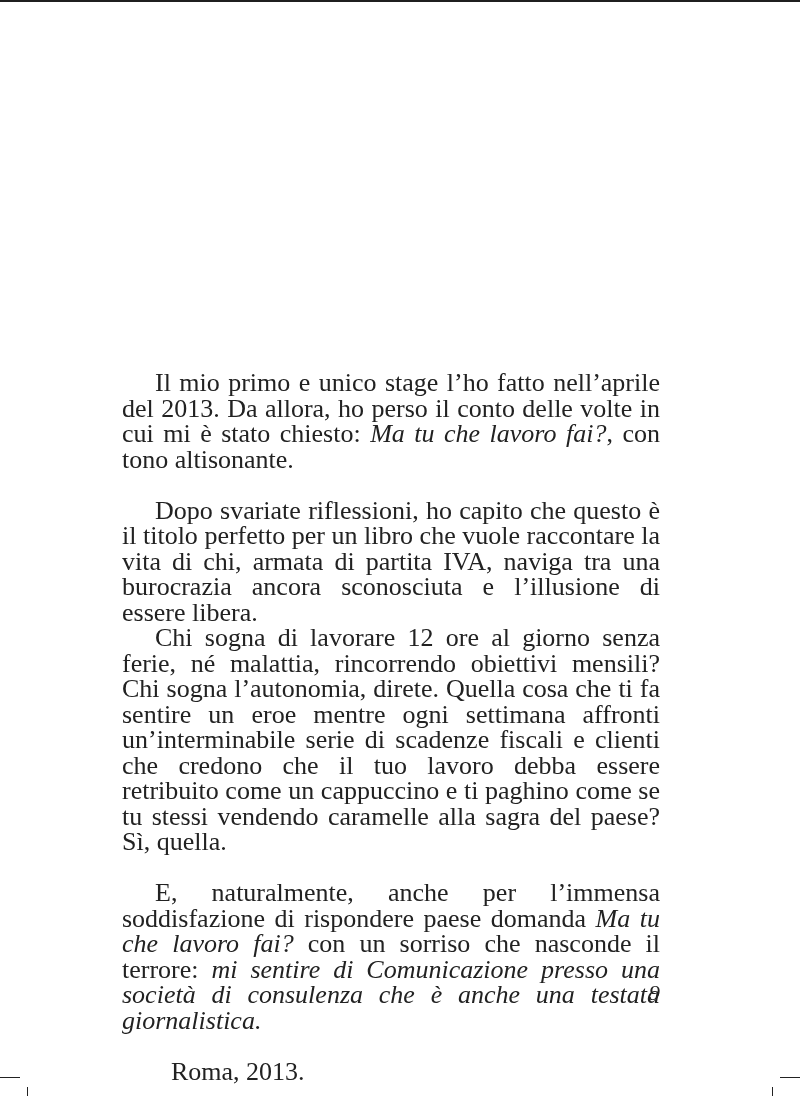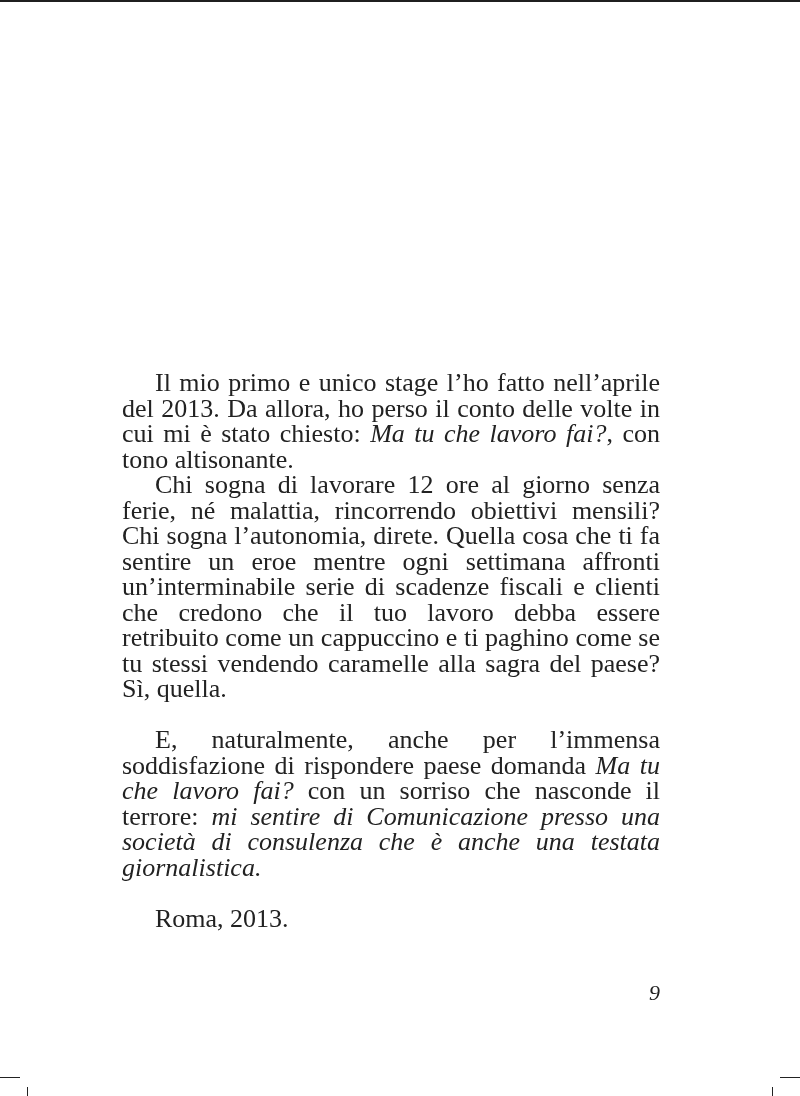--- a/index.html
+++ b/index.html
@@ -13,37 +13,40 @@
     position: absolute; left: 0; top: 0; width: 800px; height: 2px; background: #1f1f1f;
   }
   .text-block {
     position: absolute; left: 122px; top: 370px; width: 538px;
     font-size: 26px; line-height: 25.5px;
     text-align: justify; hyphens: none;
   }
   .para { margin: 0; text-indent: 33px; }
   .gap { margin-top: 25.5px; }
   .para i { font-style: italic; }
-  .place-date { margin: 0; text-indent: 33px; margin-top: 25.5px; }
+  .place-date { margin: 16px; text-indent: 33px; margin-top: 25.5px; }
   .page-number {
     position: absolute; right: 140px; top: 980px;
     font-size: 22px; font-style: italic; color: #222;
   }
   .crop { position: absolute; background: #222; }
   .crop.h { height: 1px; width: 20px; }
   .crop.v { width: 1px; height: 16px; }
 </style>
 </head>
 <body>
 
 <div class="top-rule"></div>
 
 <div class="text-block">
   <p class="para">
     <span>Il mio primo e unico stage l’ho fatto nell’aprile del 2013. Da allora, ho perso il conto delle volte in cui mi è stato chiesto: </span><i>Ma tu che lavoro fai?</i><span>, con tono altisonante.</span>
+  </p>
+  <p class="para gap">
+    <span>Dopo svariate riflessioni, ho capito che questo è il titolo perfetto per un libro che vuole raccontare la vita di chi, armata di partita IVA, naviga tra una burocrazia ancora sconosciuta e l’illusione di essere libera.</span>
   </p>
   <p class="para">
     <span>Chi sogna di lavorare 12 ore al giorno senza ferie, né malattia, rincorrendo obiettivi mensili? Chi sogna l’autonomia, direte. Quella cosa che ti fa sentire un eroe mentre ogni settimana affronti un’interminabile serie di scadenze fiscali e clienti che credono che il tuo lavoro debba essere retribuito come un cappuccino e ti paghino come se tu stessi vendendo caramelle alla sagra del paese? Sì, quella.</span>
   </p>
   <p class="para gap">
     <span>E, naturalmente, anche per l’immensa soddisfazione di rispondere paese domanda </span><i>Ma tu che lavoro fai?</i><span> con un sorriso che nasconde il terrore: </span><i>mi sentire di Comunicazione presso una società di consulenza che è anche una testata giornalistica.</i>
   </p>
   <p class="place-date">Roma, 2013.</p>
 </div>
 

